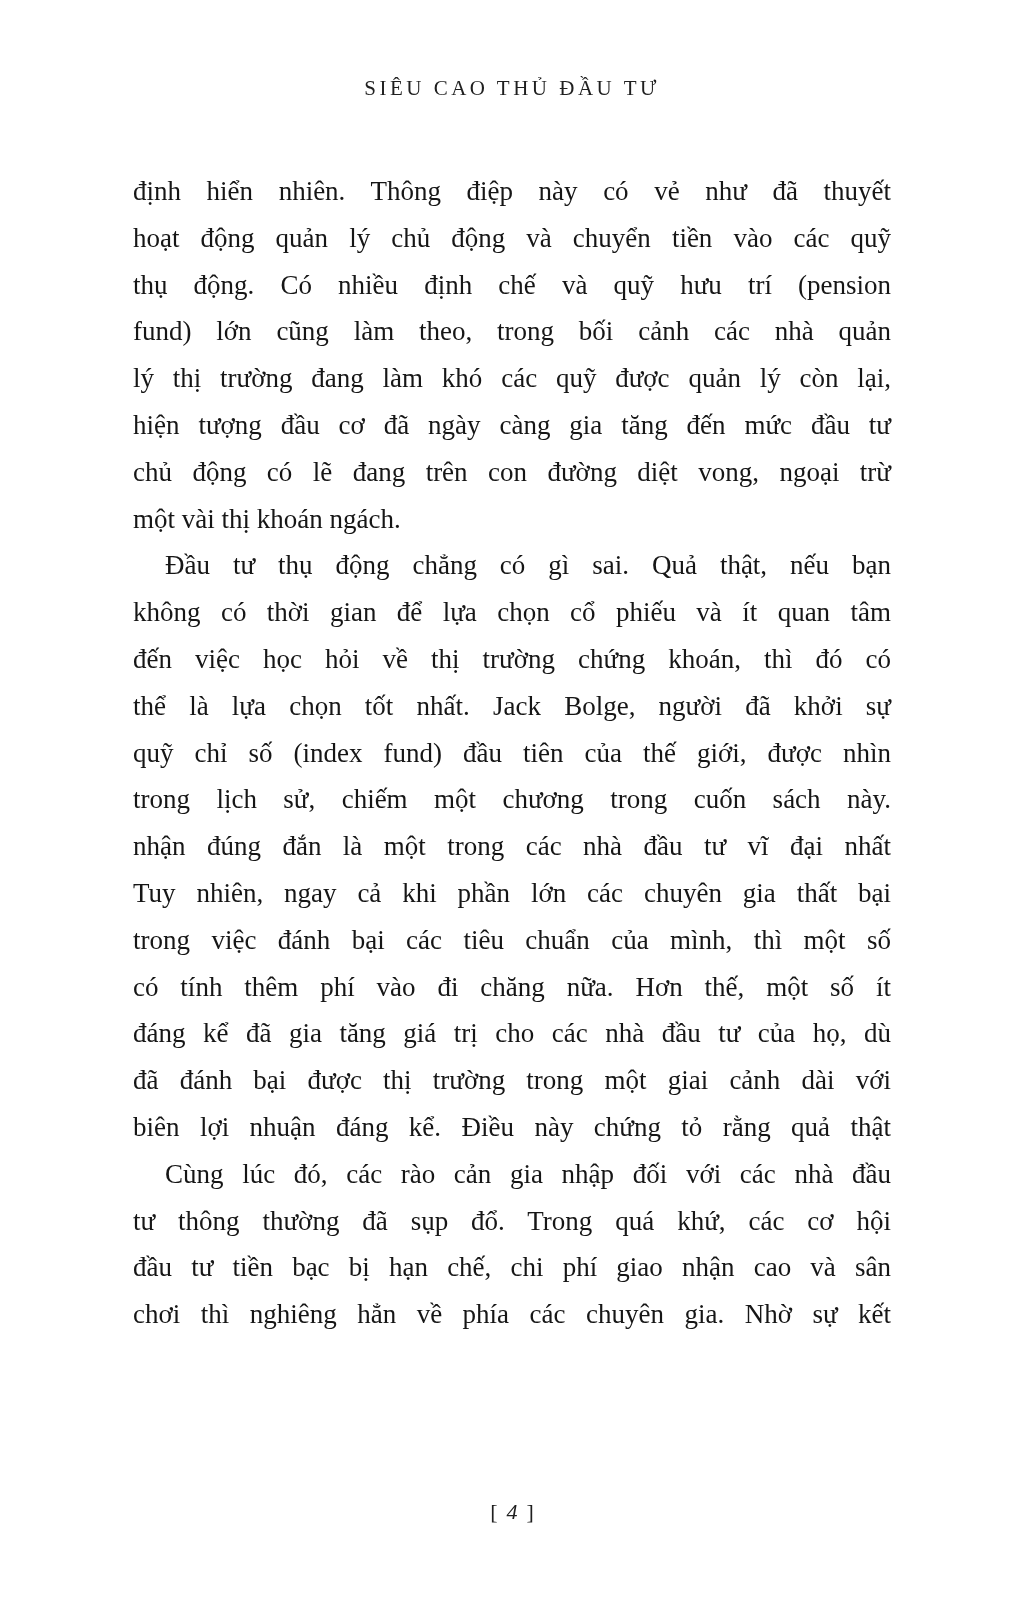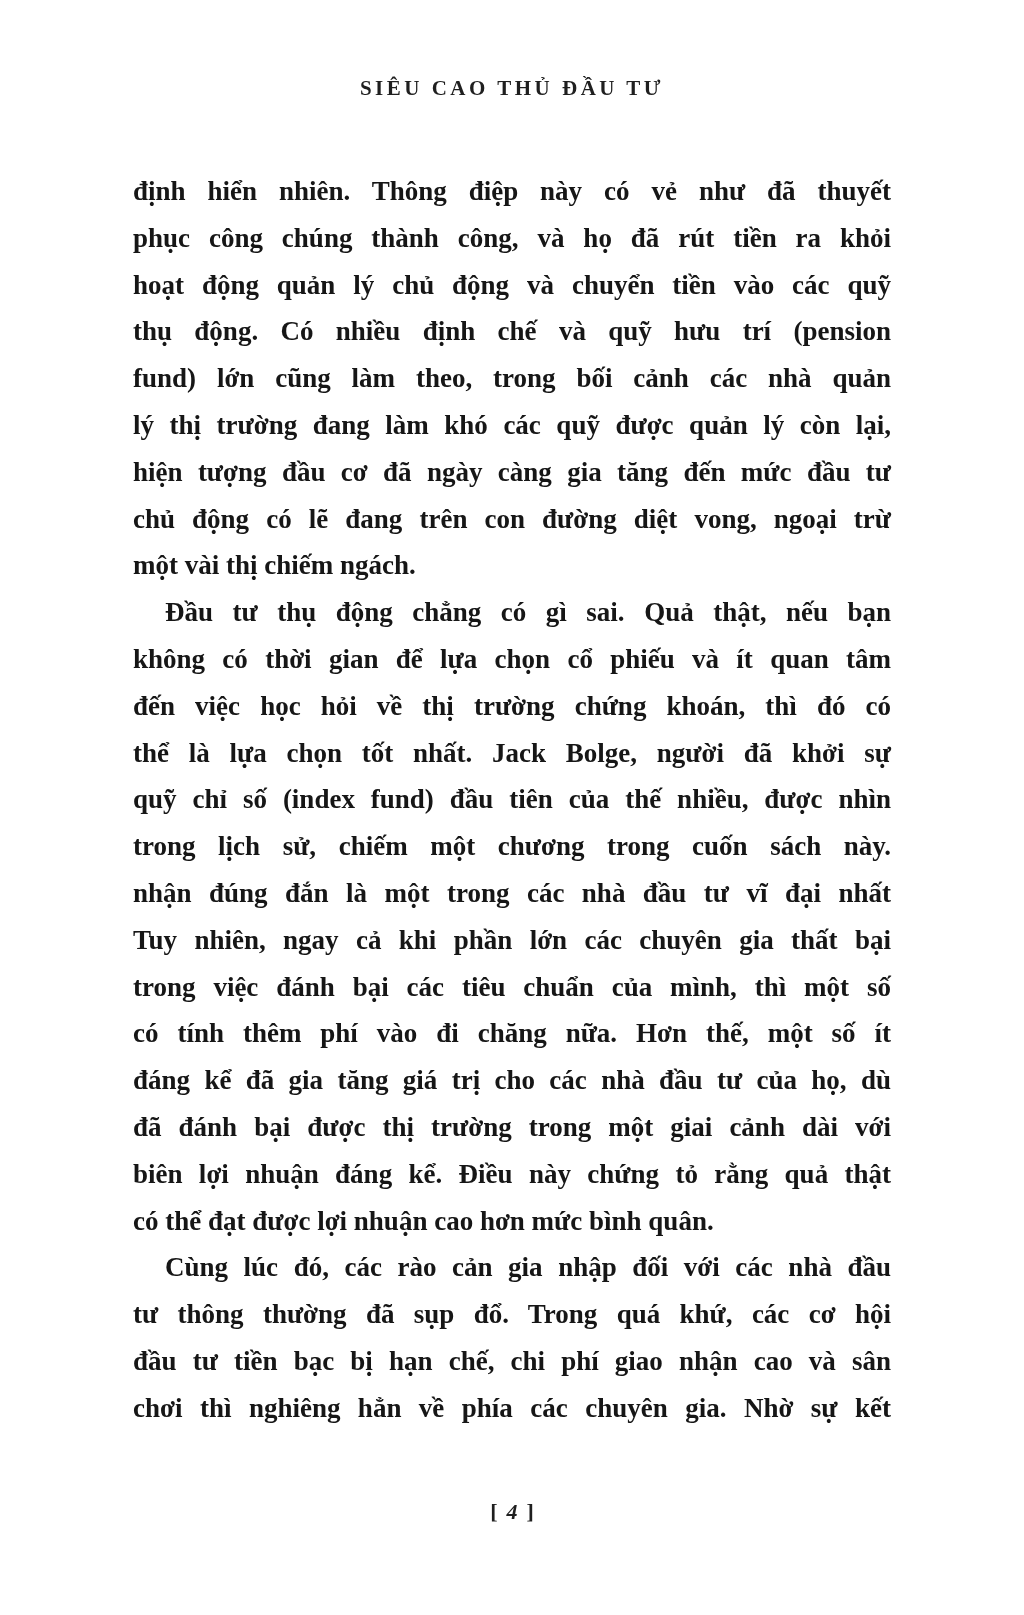--- a/index.html
+++ b/index.html
@@ -8,21 +8,20 @@
     background: #ffffff;
   }
   .page {
     position: relative;
     width: 1024px;
     height: 1615px;
     background: #ffffff;
     color: #1b1b1b;
     font-family: "Liberation Serif", "DejaVu Serif", serif;
     overflow: hidden;
-    font-weight: bold;
   }
   .running-head {
     position: absolute;
     top: 76px;
     left: 0;
     width: 100%;
     text-align: center;
     font-size: 21px;
     letter-spacing: 3.5px;
     color: #1f1f1f;
@@ -66,45 +65,43 @@
 <body>
 
 <div class="page">
 
   <div class="running-head">SIÊU CAO THỦ ĐẦU TƯ</div>
 
   <div class="body-text">
 
     <div class="para">
       <div class="line">định hiển nhiên. Thông điệp này có vẻ như đã thuyết</div>
-      <div class="line">phục công chúng thành công, và họ đã rút tiền ra khỏi</div>
       <div class="line">hoạt động quản lý chủ động và chuyển tiền vào các quỹ</div>
       <div class="line">thụ động. Có nhiều định chế và quỹ hưu trí (pension</div>
       <div class="line">fund) lớn cũng làm theo, trong bối cảnh các nhà quản</div>
       <div class="line">lý thị trường đang làm khó các quỹ được quản lý còn lại,</div>
       <div class="line">hiện tượng đầu cơ đã ngày càng gia tăng đến mức đầu tư</div>
       <div class="line">chủ động có lẽ đang trên con đường diệt vong, ngoại trừ</div>
-      <div class="line last">một vài thị chiếm ngách.</div>
+      <div class="line last">một vài thị khoán ngách.</div>
     </div>
 
     <div class="para">
       <div class="line indent">Đầu tư thụ động chẳng có gì sai. Quả thật, nếu bạn</div>
       <div class="line">không có thời gian để lựa chọn cổ phiếu và ít quan tâm</div>
       <div class="line">đến việc học hỏi về thị trường chứng khoán, thì đó có</div>
       <div class="line">thể là lựa chọn tốt nhất. Jack Bolge, người đã khởi sự</div>
-      <div class="line">quỹ chỉ số (index fund) đầu tiên của thế nhiều, được nhìn</div>
+      <div class="line">quỹ chỉ số (index fund) đầu tiên của thế giới, được nhìn</div>
       <div class="line">trong lịch sử, chiếm một chương trong cuốn sách này.</div>
       <div class="line">nhận đúng đắn là một trong các nhà đầu tư vĩ đại nhất</div>
       <div class="line">Tuy nhiên, ngay cả khi phần lớn các chuyên gia thất bại</div>
       <div class="line">trong việc đánh bại các tiêu chuẩn của mình, thì một số</div>
       <div class="line">có tính thêm phí vào đi chăng nữa. Hơn thế, một số ít</div>
       <div class="line">đáng kể đã gia tăng giá trị cho các nhà đầu tư của họ, dù</div>
       <div class="line">đã đánh bại được thị trường trong một giai cảnh dài với</div>
       <div class="line">biên lợi nhuận đáng kể. Điều này chứng tỏ rằng quả thật</div>
-      <div class="line last">có thể đạt được lợi nhuận cao hơn mức bình quân.</div>
     </div>
 
     <div class="para">
       <div class="line indent">Cùng lúc đó, các rào cản gia nhập đối với các nhà đầu</div>
       <div class="line">tư thông thường đã sụp đổ. Trong quá khứ, các cơ hội</div>
       <div class="line">đầu tư tiền bạc bị hạn chế, chi phí giao nhận cao và sân</div>
       <div class="line">chơi thì nghiêng hẳn về phía các chuyên gia. Nhờ sự kết</div>
     </div>
 
   </div>

